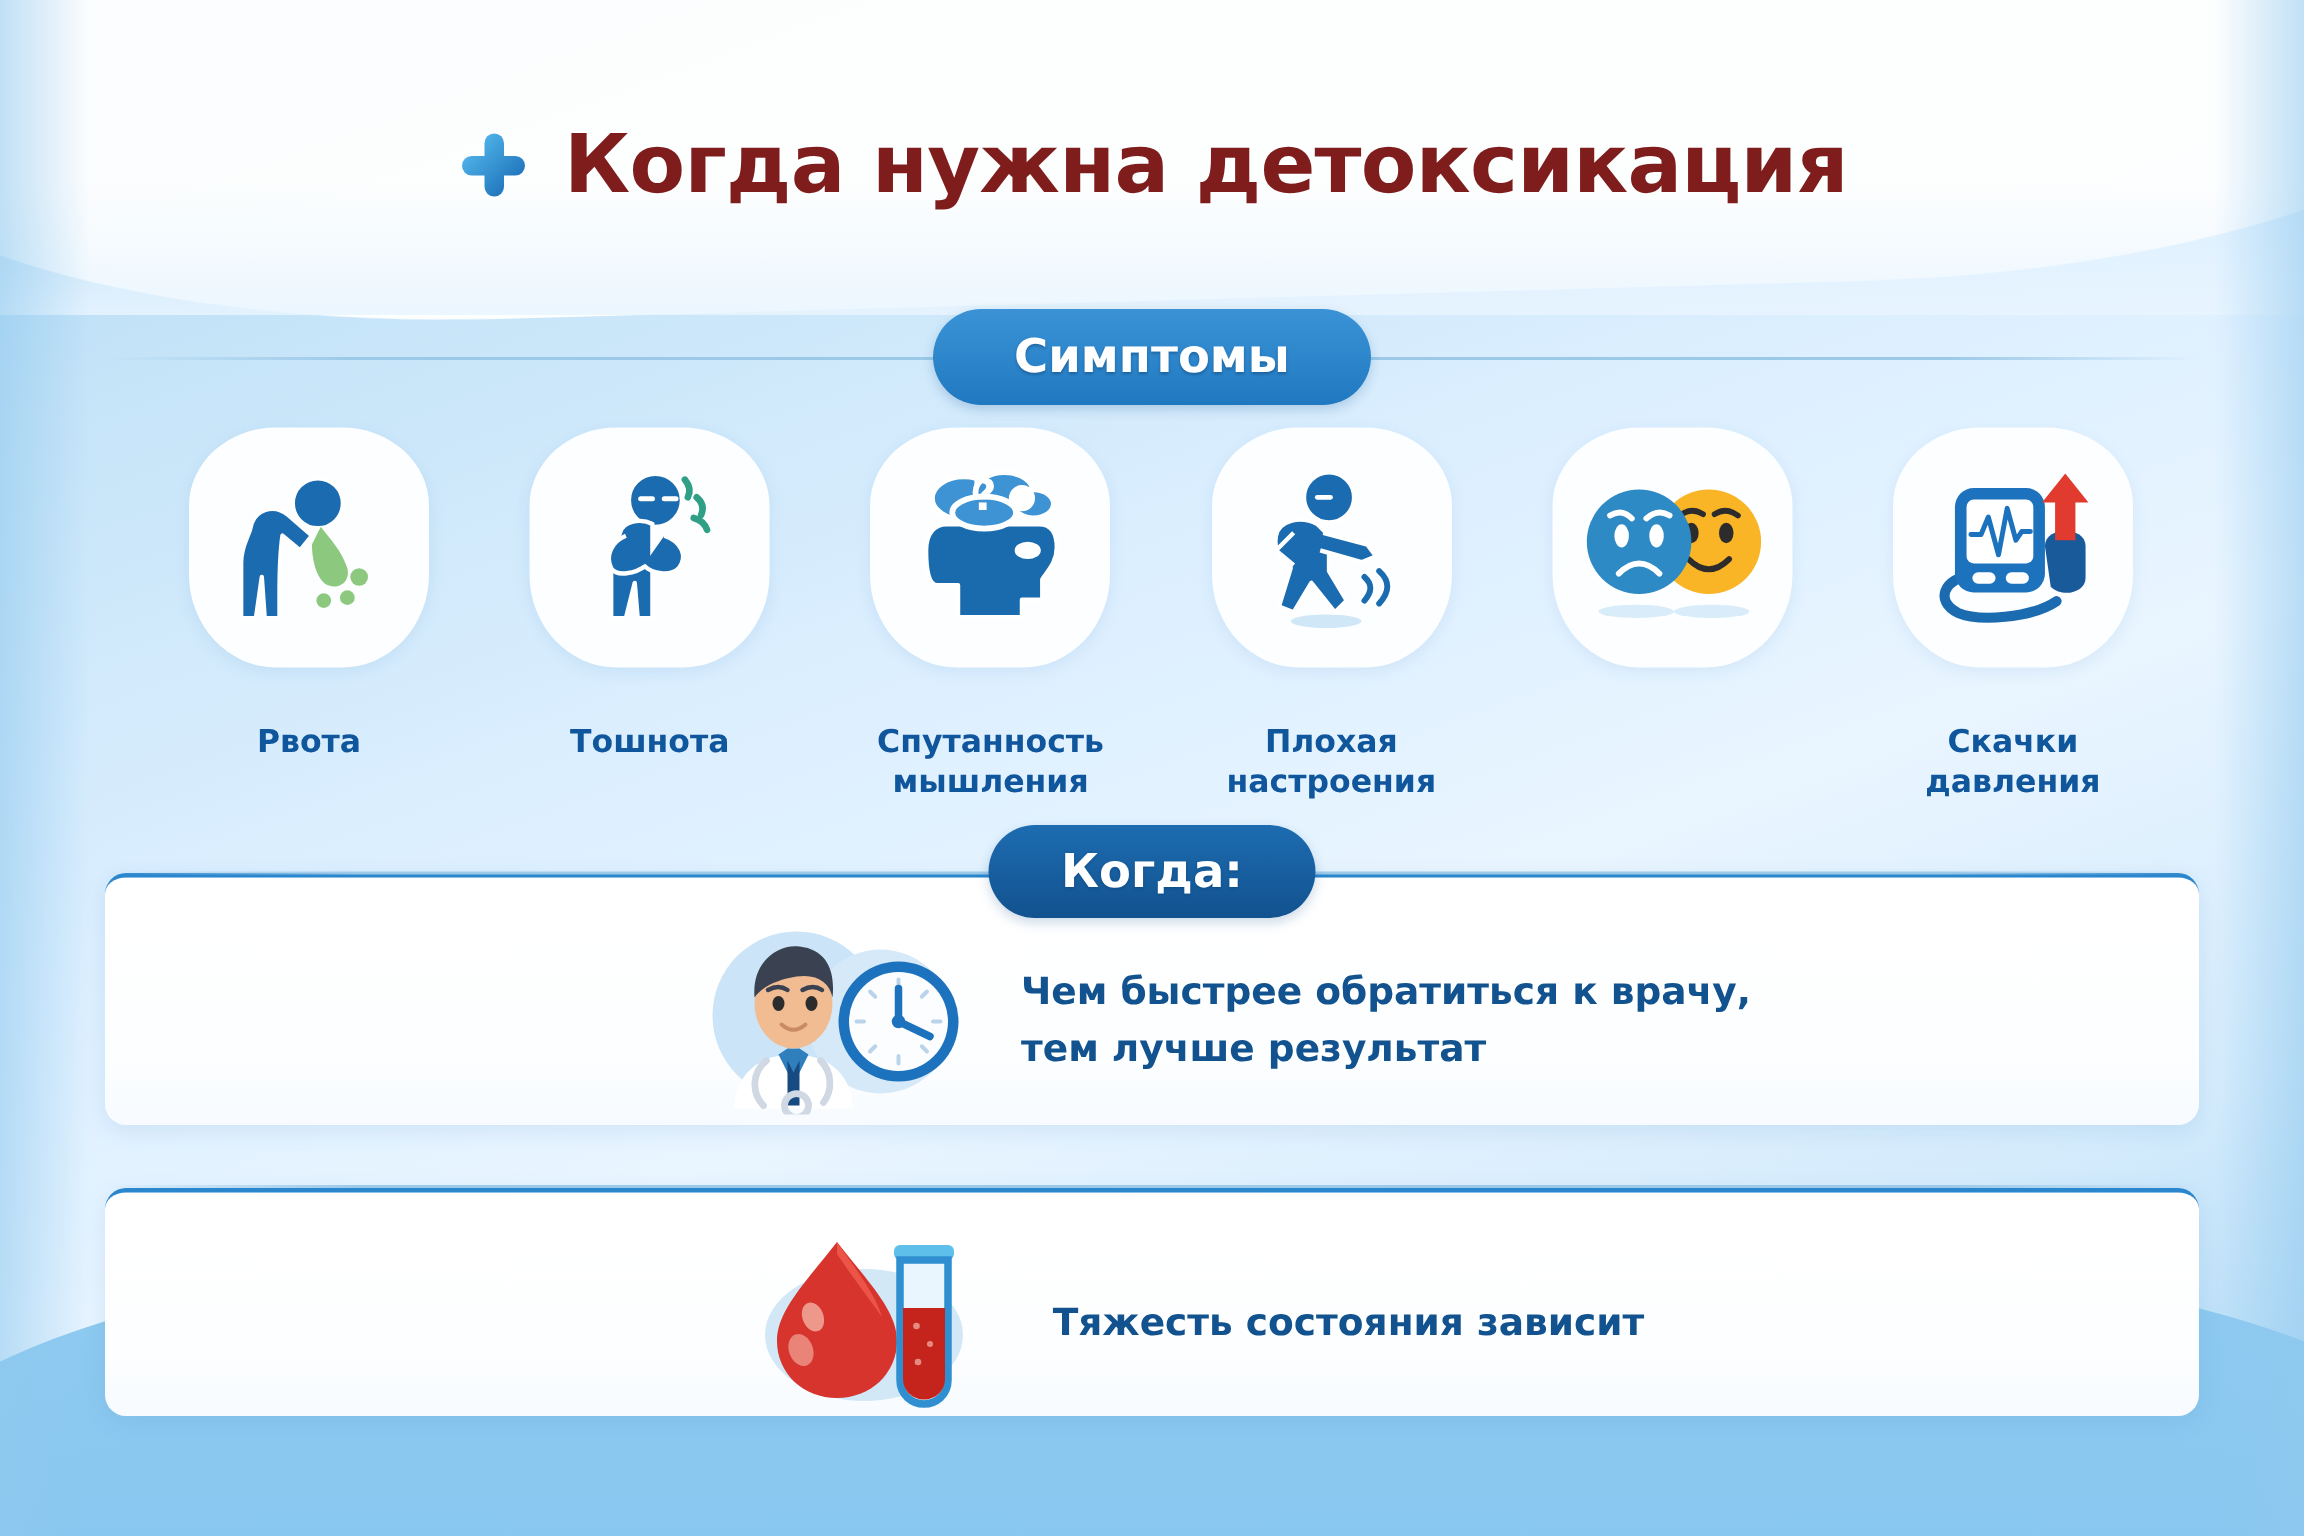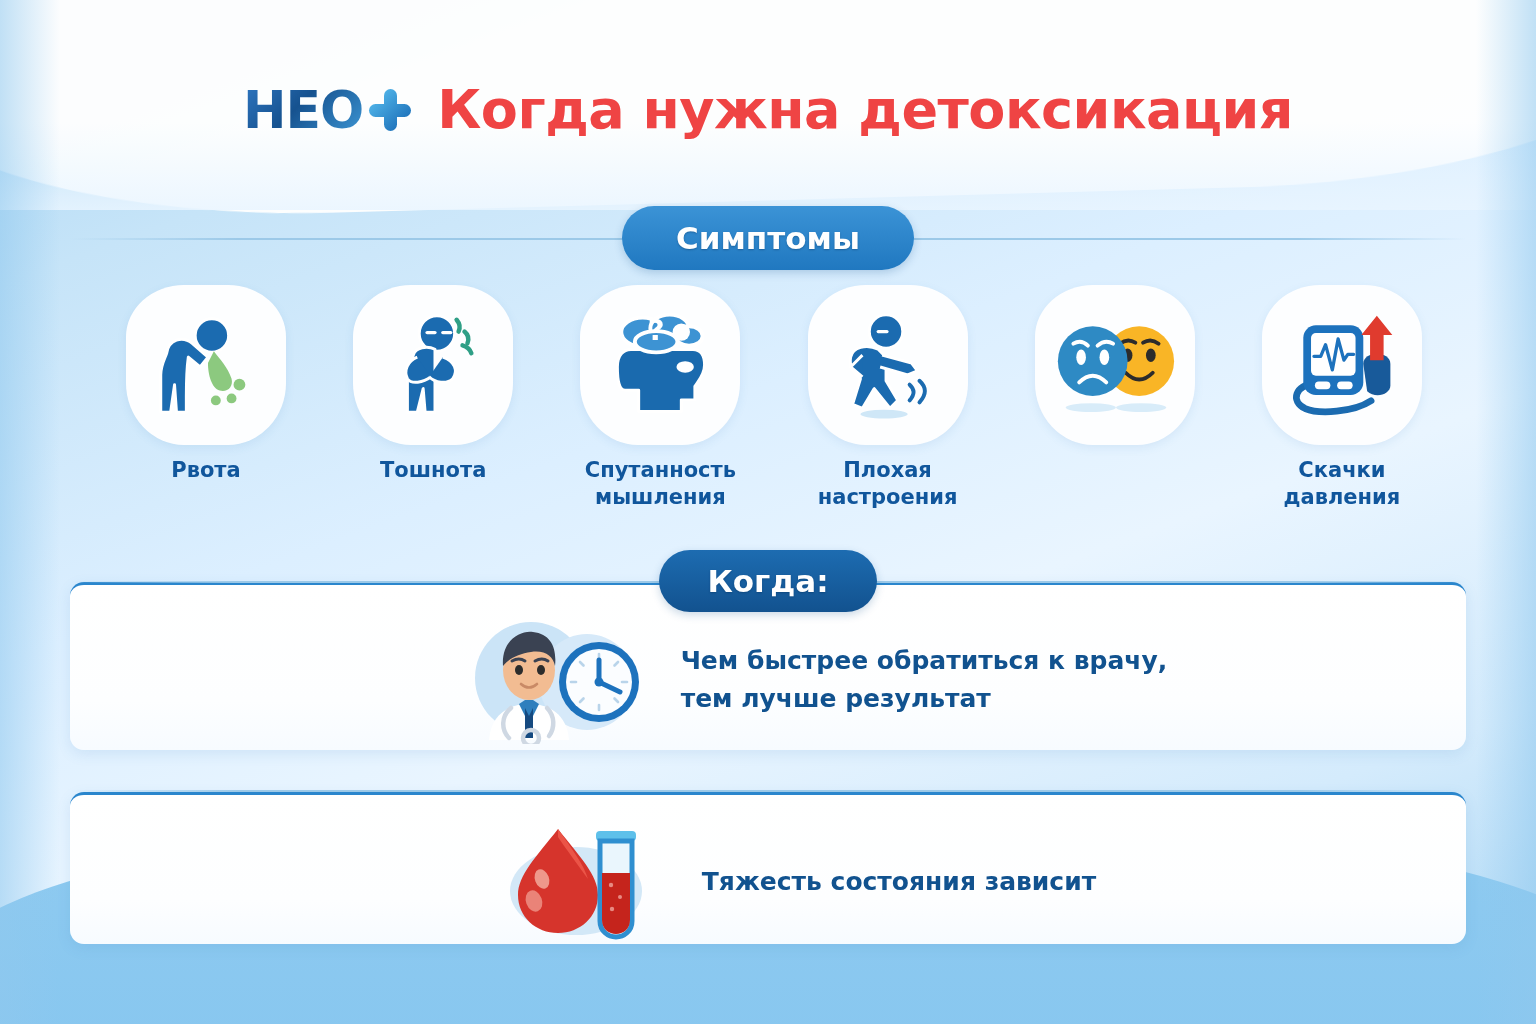--- a/index.html
+++ b/index.html
@@ -64,21 +64,21 @@
     position:relative; width:42px; height:42px; margin-left:4px;
   }
   .logo .lg-plus:before, .logo .lg-plus:after{
     content:""; position:absolute;
     background:linear-gradient(135deg,#4fb3e8,#1f73bb);
     border-radius:11px;
   }
   .logo .lg-plus:before{ left:15px; top:0; width:13px; height:42px; }
   .logo .lg-plus:after{ left:0; top:15px; width:42px; height:13px; }
   .main-title{
-    font-size:54px; font-weight:bold; color:#ef4444;
+    font-size:54px; font-weight:bold; color:#7f1d1d;
     font-family:"DejaVu Sans", sans-serif;
     letter-spacing:-0.5px;
     text-shadow:1px 1px 0 rgba(255,255,255,.6);
   }
 
   
   .section-head{
     position:absolute; left:70px; right:70px;
     display:flex; align-items:center; justify-content:center;
     z-index:6;
@@ -107,21 +107,21 @@
   .sym-item{ width:176px; display:flex; flex-direction:column; align-items:center; }
   .sym-card{
     width:160px; height:160px;
     background:#fdfeff;
     border-radius:58px 58px 58px 58px / 52px 52px 62px 62px;
     box-shadow:0 3px 10px rgba(60,130,190,.10);
     display:flex; align-items:center; justify-content:center;
     overflow:hidden;
   }
   .sym-label{
-    margin-top:12px; text-align:center;
+    margin-top:36px; text-align:center;
     color:#10569c; font-weight:bold; font-size:21px; line-height:1.27;
     font-family:"DejaVu Sans", sans-serif;
   }
 
   
   .info-card{
     position:absolute; left:70px; right:70px;
     background:linear-gradient(180deg,#ffffff 0%,#fdfeff 70%,#f7fbff 100%);
     border-radius:14px;
     border-top:3px solid #2a86cd;
@@ -145,21 +145,20 @@
 
 <div class="bg-top-curve"></div>
 <div class="bg-top-fade"></div>
 <div class="bg-bottom-curve2"></div>
 <div class="bg-bottom-curve"></div>
 <div class="bg-side-l"></div>
 <div class="bg-side-r"></div>
 
 <div class="header">
   <div class="logo">
-    <span class="lg-text">НЕО</span>
     <span class="lg-plus"></span>
   </div>
   <div class="main-title">Когда нужна детоксикация</div>
 </div>
 
 <div class="section-head" style="top:212px; height:52px;">
   <div class="rule"></div>
   <div class="badge sym">Симптомы</div>
 </div>
 

